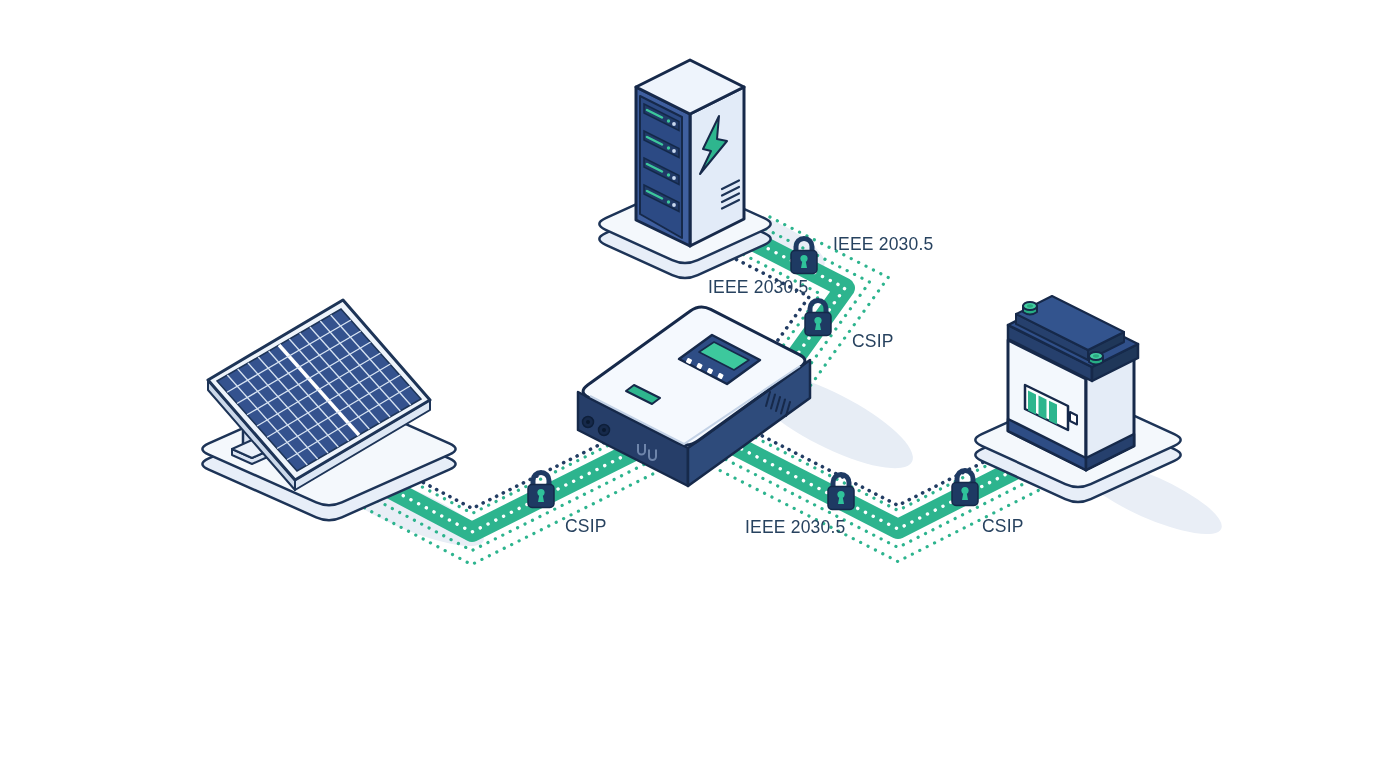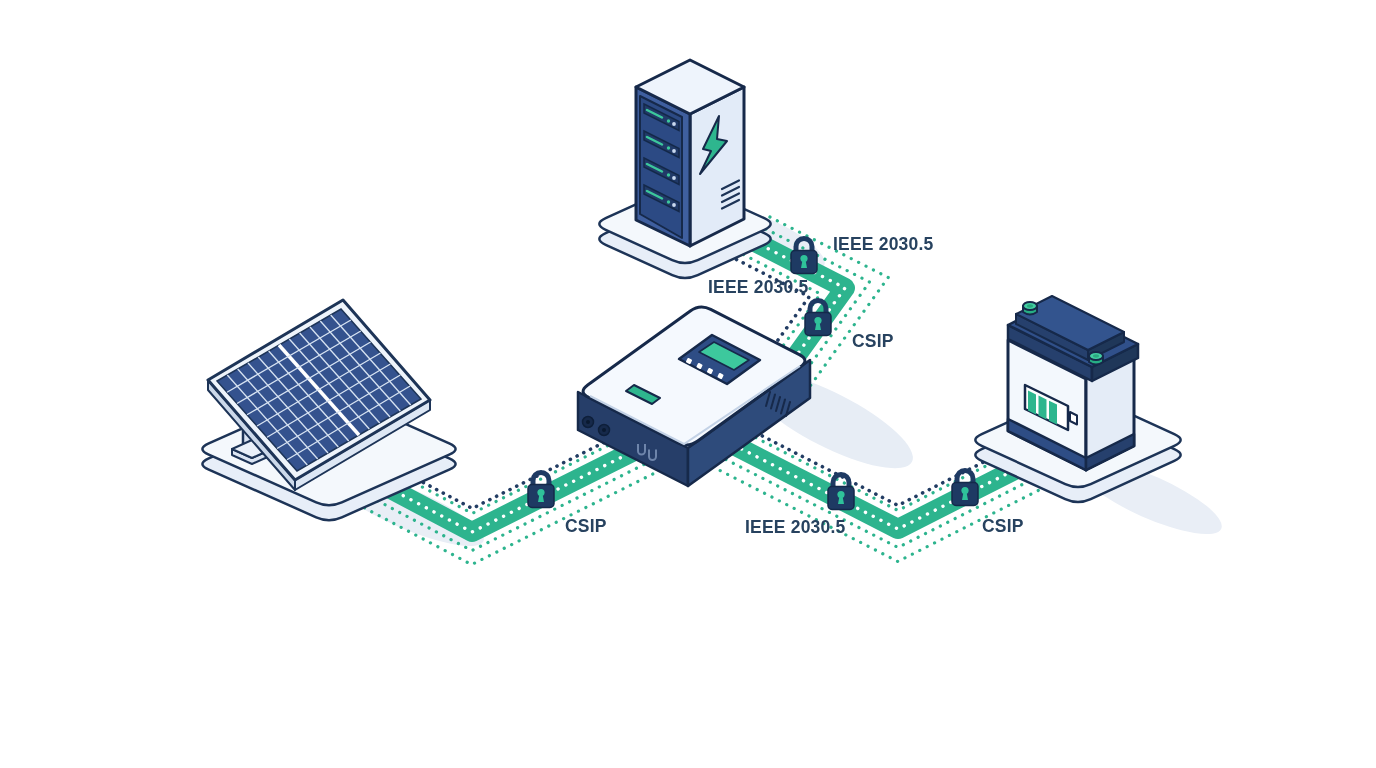--- a/index.html
+++ b/index.html
@@ -1,16 +1,16 @@
 <!DOCTYPE html>
 <html><head>
 <meta charset="utf-8">
 <style>
   html,body{margin:0;padding:0;background:#ffffff;}
-  .stage{position:relative;width:1376px;height:608px;background:#ffffff;overflow:hidden;font-weight:bold;}
+  .stage{position:relative;width:1376px;height:608px;background:#ffffff;overflow:hidden;}
   svg{display:block;}
   .lbl{font-family:"Liberation Sans",sans-serif;font-size:17.5px;fill:#27425f;letter-spacing:.2px;}
 </style>
 </head>
 <body>
 
 <div class="stage">
 <svg width="1376" height="768" viewBox="0 0 1376 768">
   <defs>
     <g id="lock-shape">

